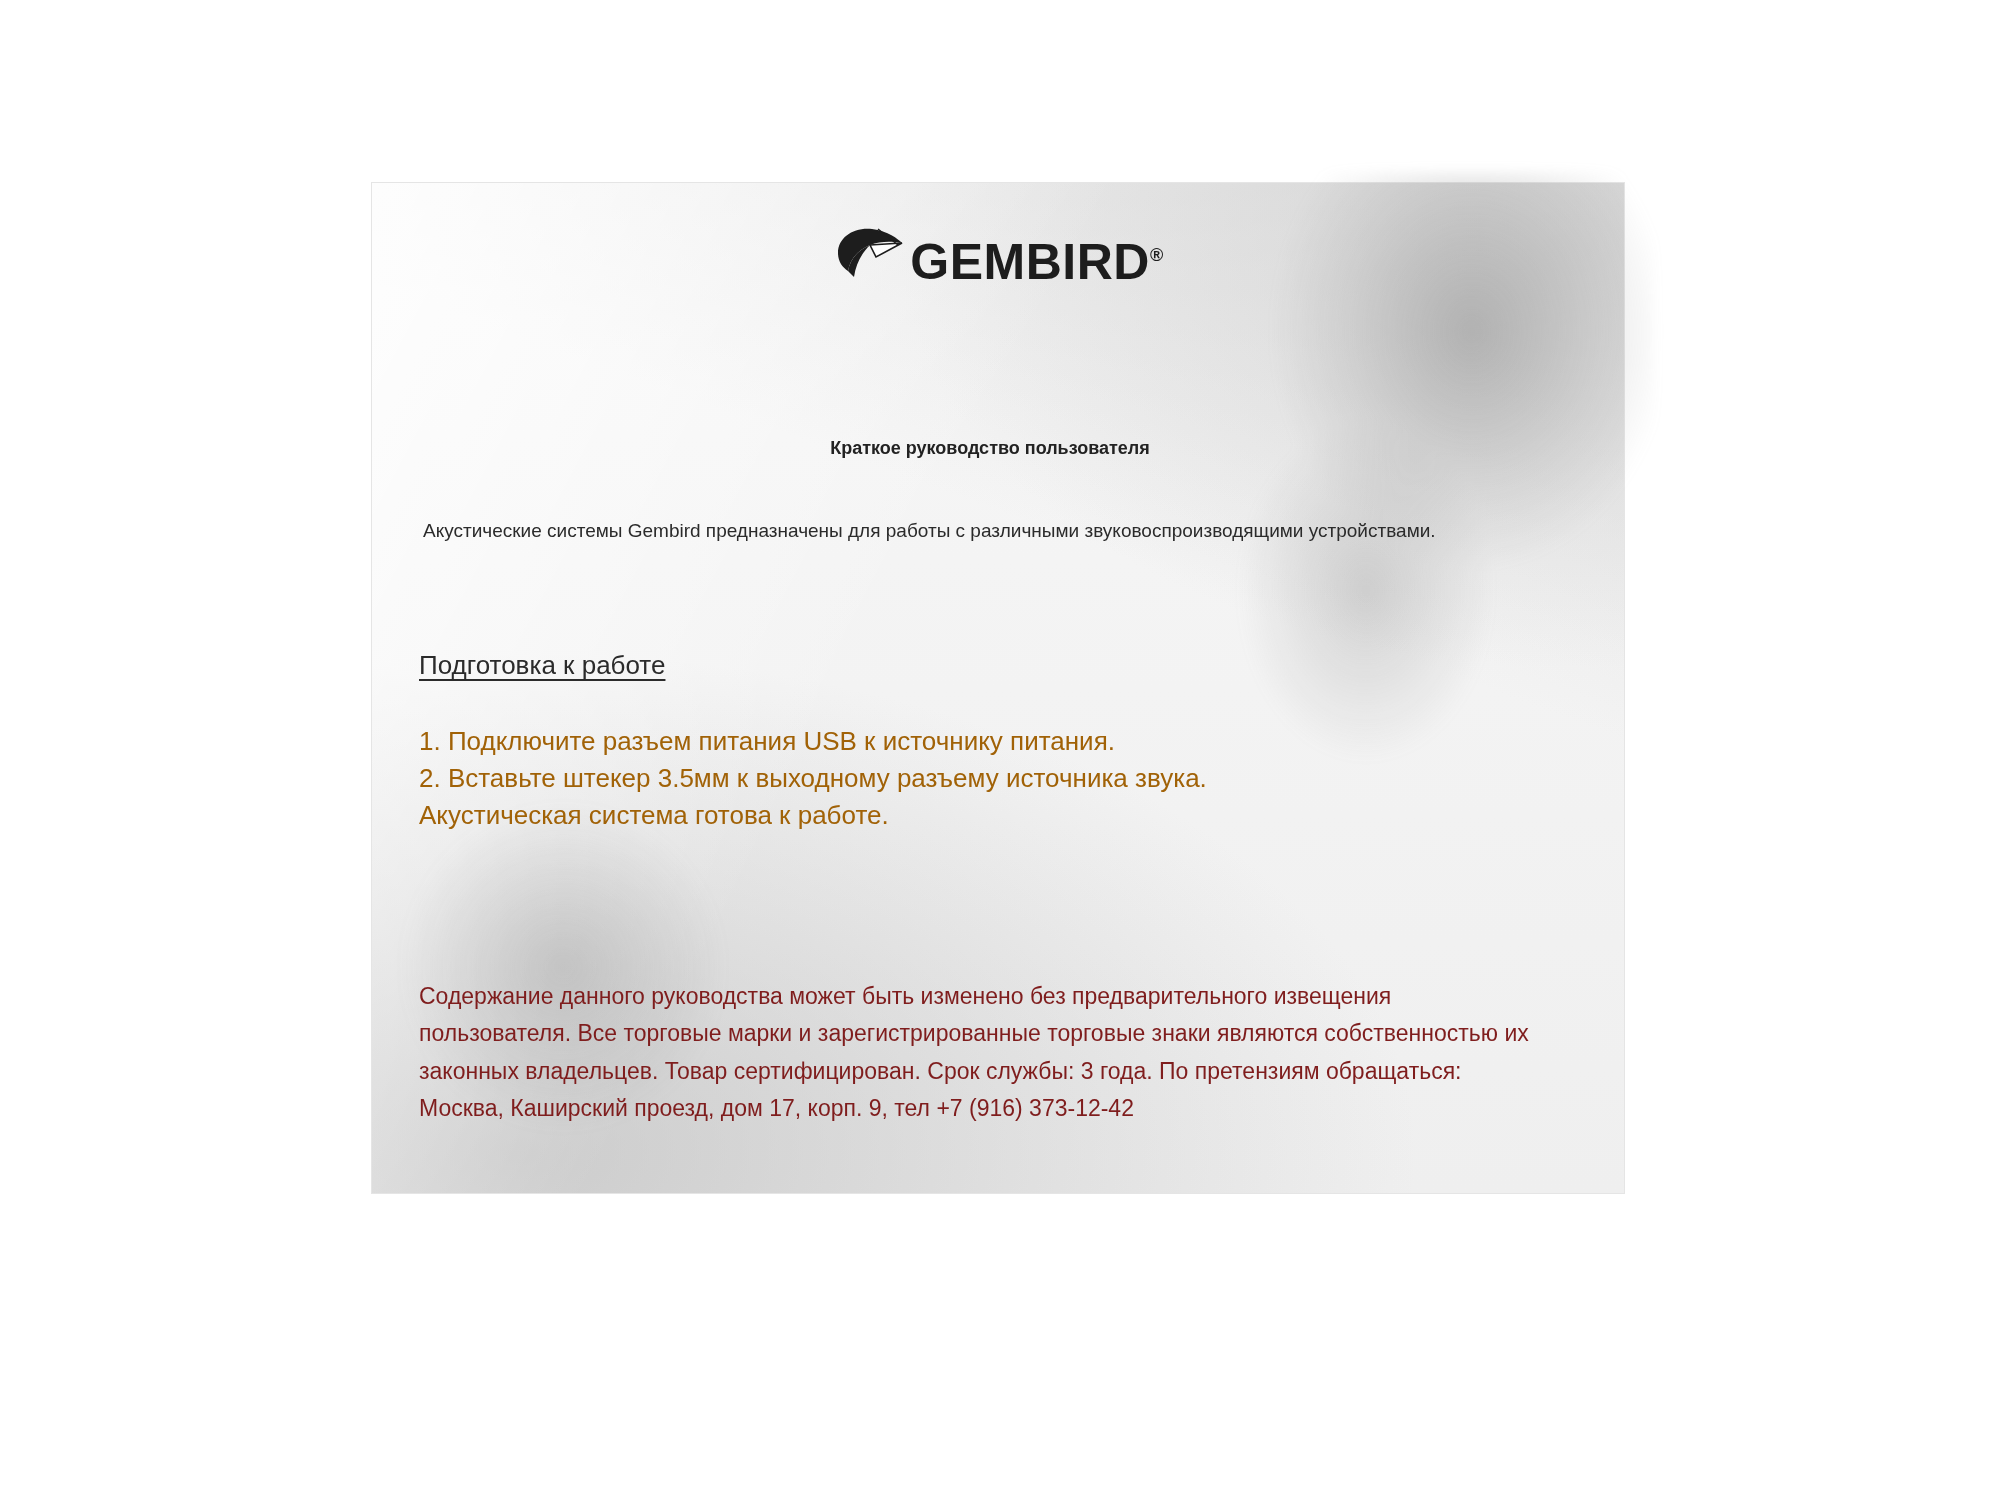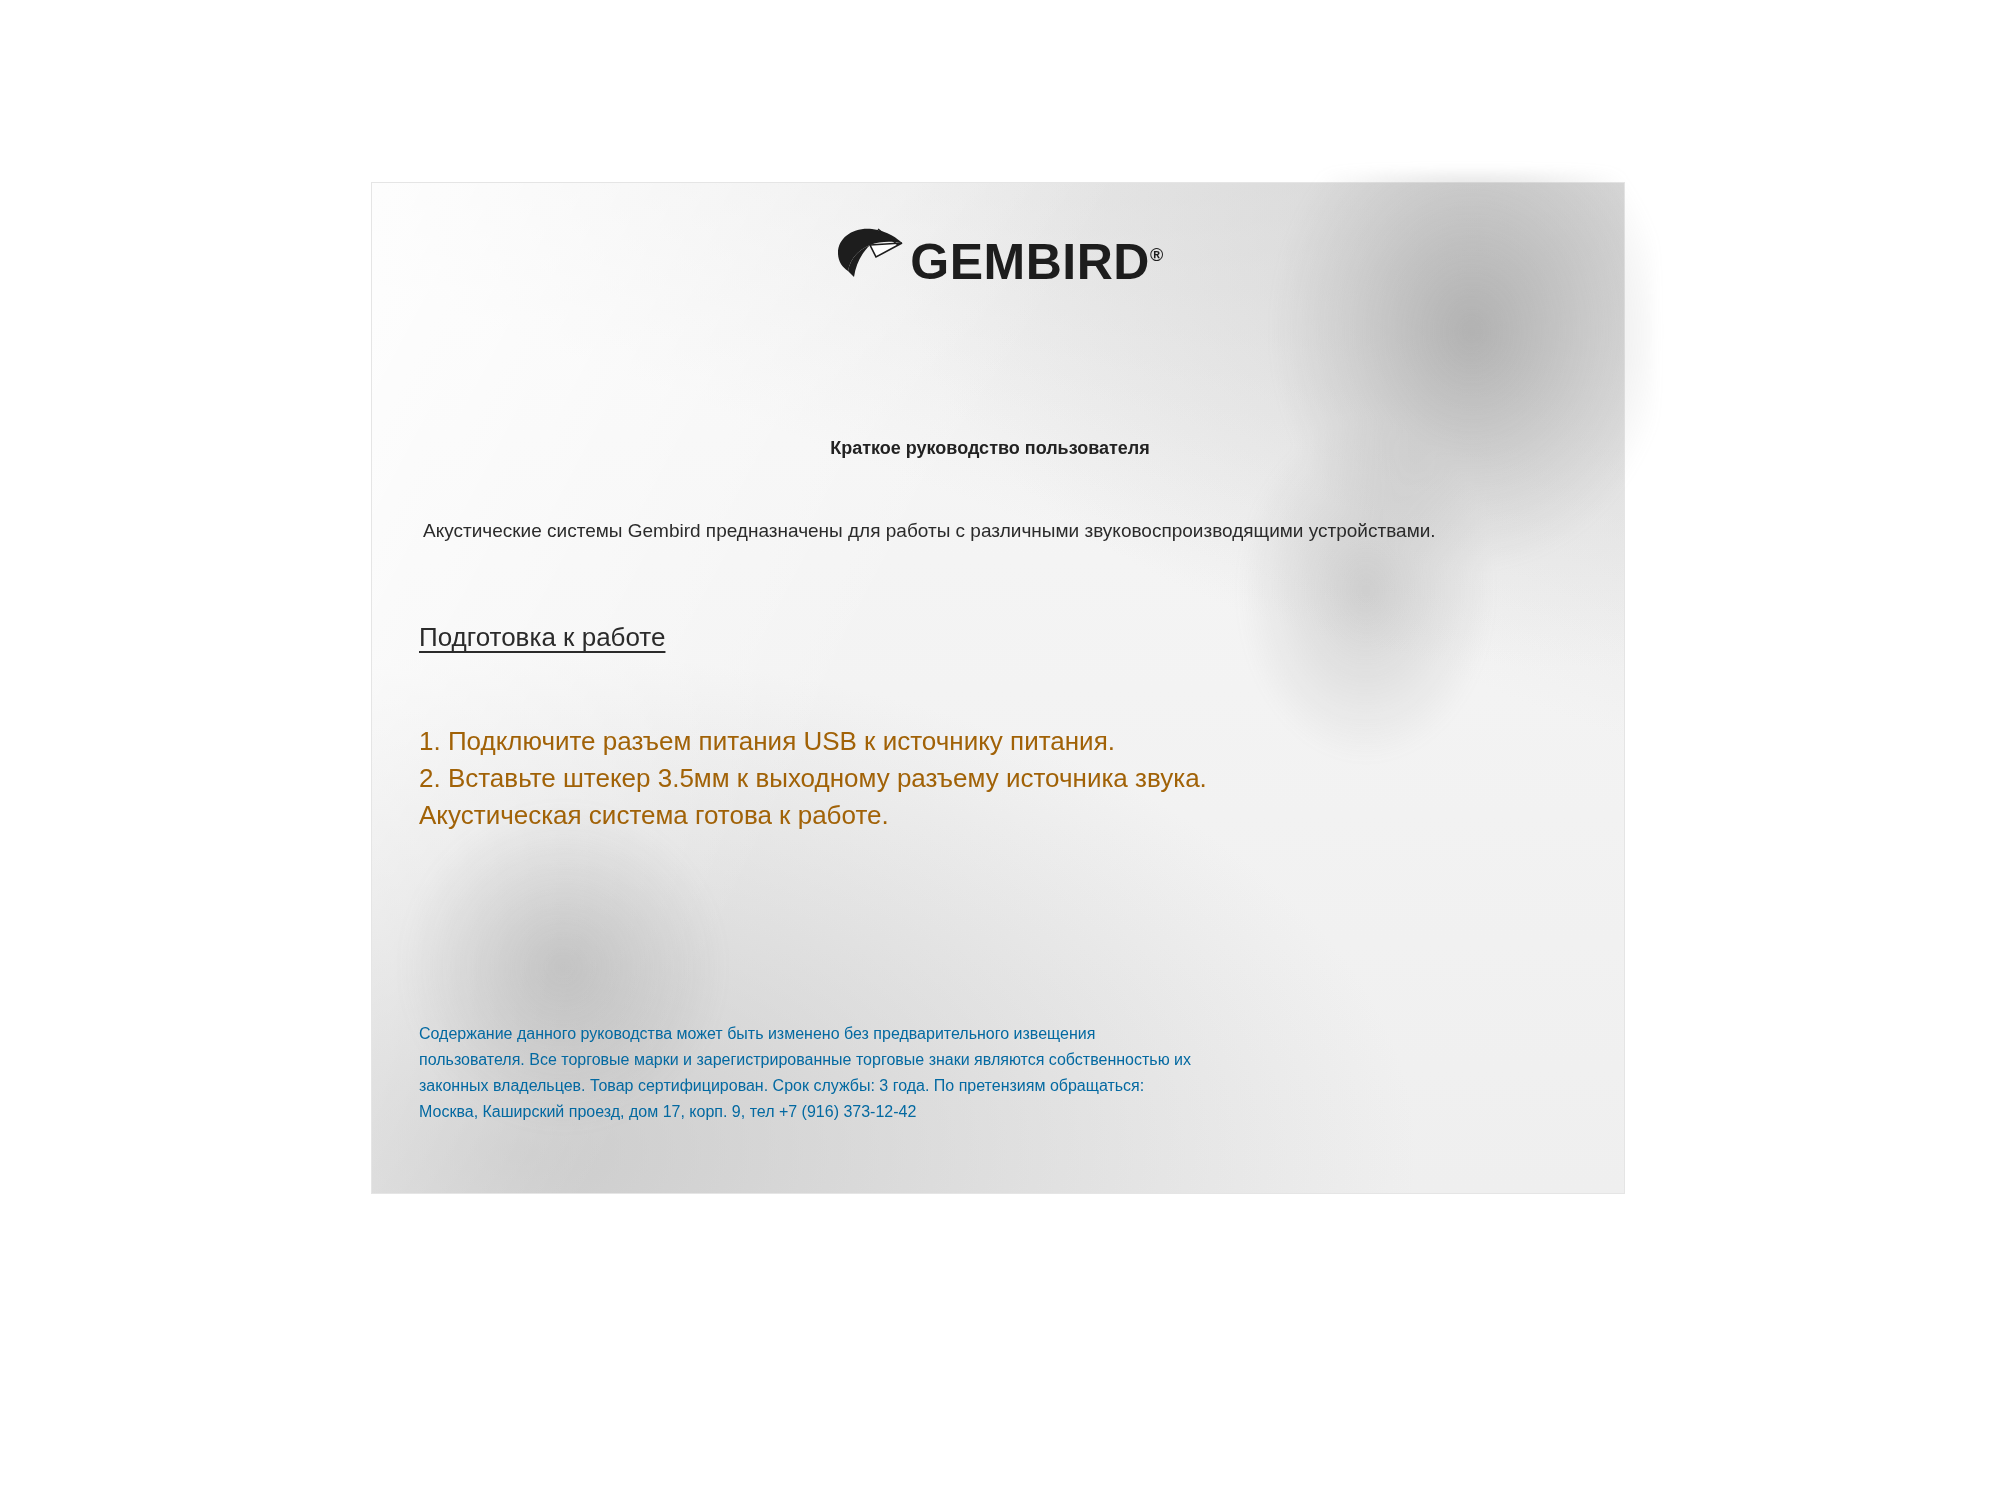--- a/index.html
+++ b/index.html
@@ -138,45 +138,45 @@
     left: 51px;
     right: 40px;
     top: 335px;
     font-size: 19px;
     line-height: 1.42;
     color: #2b2b2b;
   }
   .section-head {
     position: absolute;
     left: 47px;
-    top: 439px;
+    top: 467px;
     font-size: 26px;
     color: #2b2b2b;
     text-decoration: underline;
     text-underline-offset: 5px;
   }
   .steps {
     position: absolute;
     left: 47px;
     right: 40px;
     top: 540px;
     font-size: 26px;
     line-height: 1.43;
     color: #a16207;
   }
   .steps div { white-space: nowrap; }
 
   .legal {
     position: absolute;
     left: 47px;
     right: 30px;
-    top: 838px;
-    font-size: 16px;
+    top: 795px;
+    font-size: 23px;
     line-height: 1.62;
-    color: #0369a1;
+    color: #7f1d1d;
   }
   .legal div { white-space: nowrap; }
 </style>
 </head>
 <body>
 
 <div class="sheet">
   <div class="shadow-blob"></div>
   <div class="shadow-blob2"></div>
 

